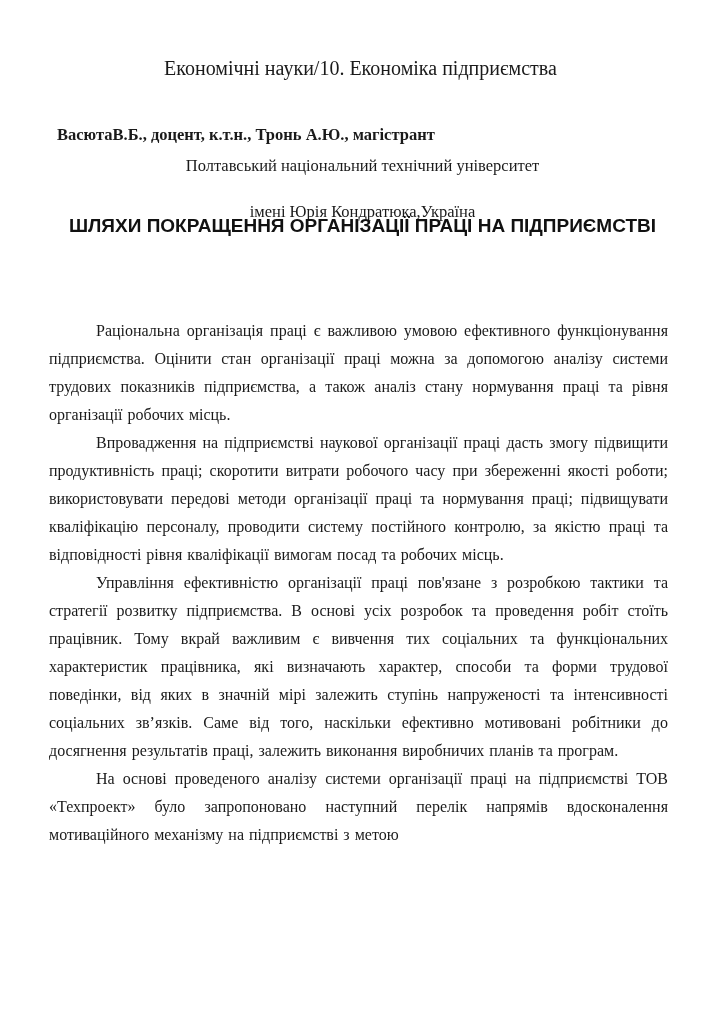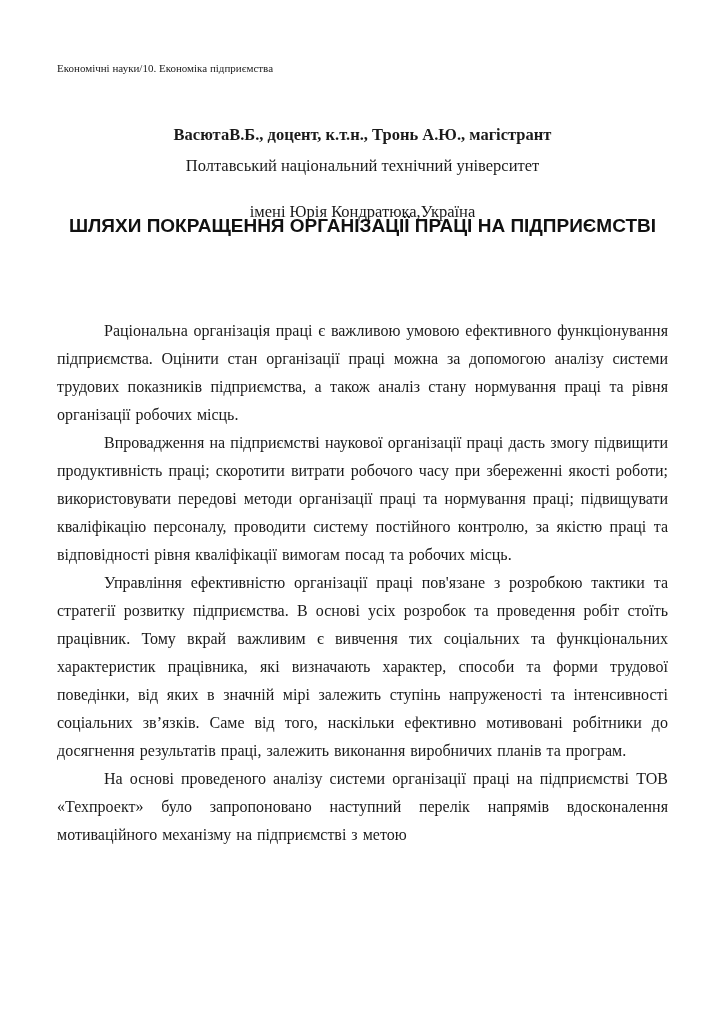--- a/index.html
+++ b/index.html
@@ -14,31 +14,31 @@
     background: #ffffff;
     color: #1a1a1a;
     font-family: "Liberation Serif", "DejaVu Serif", serif;
     overflow: hidden;
   }
   .doc-header {
     position: absolute;
     top: 58px;
     left: 57px;
     right: 60px;
-    text-align: left;
-    font-size: 11px;
+    text-align: center;
+    font-size: 20px;
     line-height: 20px;
     color: #1a1a1a;
   }
   .byline {
     position: absolute;
     top: 120px;
     left: 57px;
     right: 56px;
-    text-align: center;
+    text-align: left;
     font-weight: bold;
     font-size: 16.5px;
     line-height: 30px;
   }
   .affil-1, .affil-2 {
     position: absolute;
     left: 57px;
     right: 56px;
     text-align: center;
     font-size: 16.5px;
@@ -55,21 +55,21 @@
     text-align: center;
     font-family: "Liberation Sans", "DejaVu Sans", sans-serif;
     font-weight: bold;
     font-size: 19px;
     line-height: 40px;
     color: #111111;
   }
   .doc-body {
     position: absolute;
     top: 317px;
-    left: 57px;
+    left: 49px;
     right: 56px;
   }
   .doc-body p {
     margin: 0;
     font-size: 16px;
     line-height: 28px;
     text-align: justify;
     text-indent: 47px;
     word-spacing: 1px;
   }

